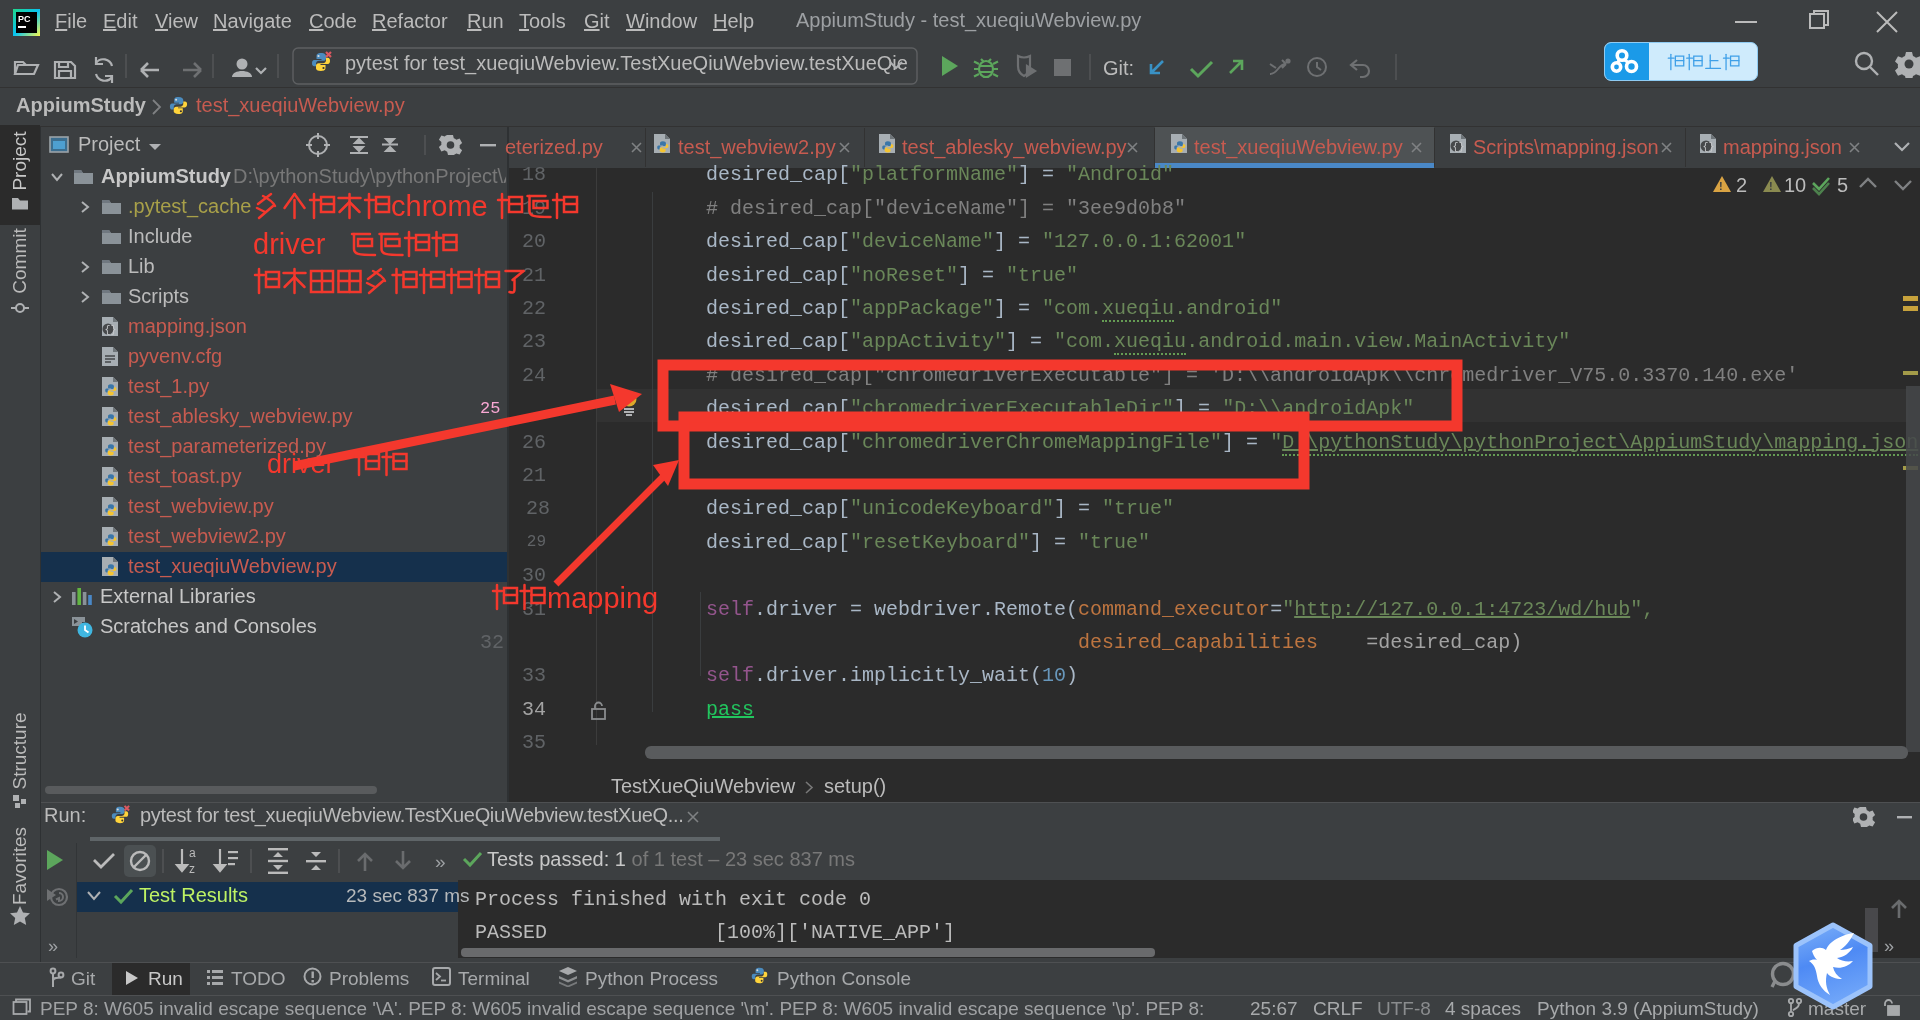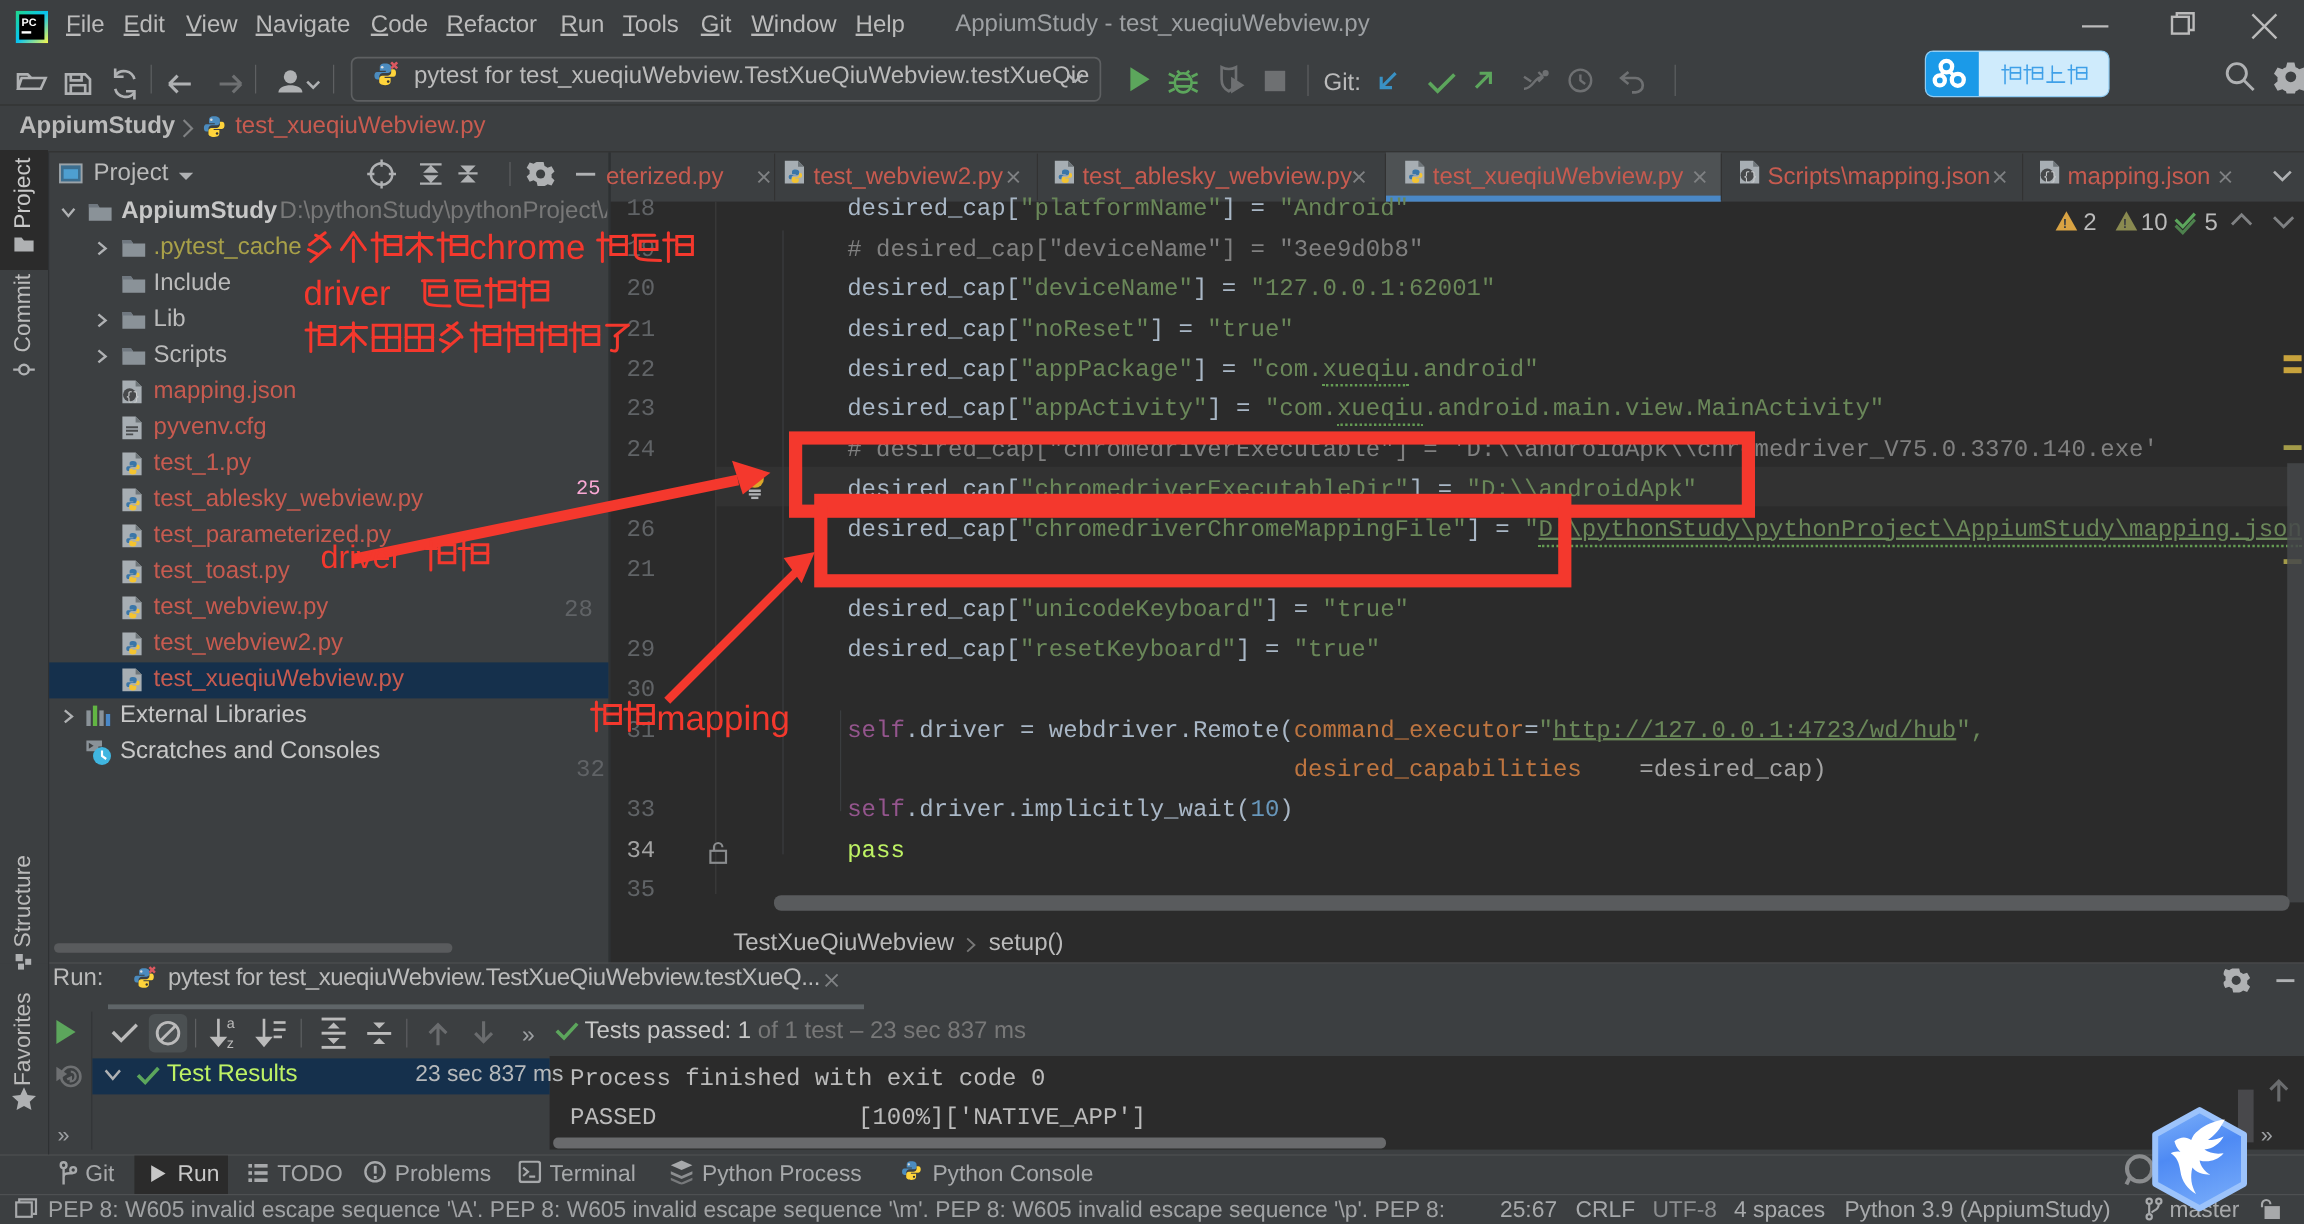--- a/index.html
+++ b/index.html
@@ -420,33 +420,33 @@
 <div class="a mono" style="left:610px;top:291.9px;font-size:20px;line-height:33.4px;white-space:pre"><span style="color:#A9B7C6;">        desired_cap[</span><span style="color:#6A8759;">"appPackage"</span><span style="color:#A9B7C6;">] = </span><span style="color:#6A8759;">"com.</span><span style="color:#6A8759;border-bottom:2px dotted #659b54;">xueqiu</span><span style="color:#6A8759;">.android"</span></div>
 <div class="a mono" style="left:480px;top:325.3px;width:66px;text-align:right;color:#606366;font-size:20px;line-height:33.4px">23</div>
 <div class="a mono" style="left:610px;top:325.3px;font-size:20px;line-height:33.4px;white-space:pre"><span style="color:#A9B7C6;">        desired_cap[</span><span style="color:#6A8759;">"appActivity"</span><span style="color:#A9B7C6;">] = </span><span style="color:#6A8759;">"com.</span><span style="color:#6A8759;border-bottom:2px dotted #659b54;">xueqiu</span><span style="color:#6A8759;">.android.main.view.MainActivity"</span></div>
 <div class="a mono" style="left:480px;top:358.7px;width:66px;text-align:right;color:#606366;font-size:20px;line-height:33.4px">24</div>
 <div class="a mono" style="left:610px;top:358.7px;font-size:20px;line-height:33.4px;white-space:pre"><span style="color:#808080;">        # desired_cap["chromedriverExecutable"] = 'D:\\androidApk\\chromedriver_V75.0.3370.140.exe'</span></div>
 <div class="a mono" style="left:480px;top:392.1px;width:66px;text-align:left;color:#f9a8d4;font-size:17px;line-height:33.4px">25</div>
 <div class="a mono" style="left:610px;top:392.1px;font-size:20px;line-height:33.4px;white-space:pre"><span style="color:#A9B7C6;">        desired_cap[</span><span style="color:#6A8759;">"chromedriverExecutableDir"</span><span style="color:#A9B7C6;">] = </span><span style="color:#6A8759;">"D:\\androidApk"</span></div>
 <div class="a mono" style="left:480px;top:425.5px;width:66px;text-align:right;color:#606366;font-size:20px;line-height:33.4px">26</div>
 <div class="a mono" style="left:610px;top:425.5px;font-size:20px;line-height:33.4px;white-space:pre"><span style="color:#A9B7C6;">        desired_cap[</span><span style="color:#6A8759;">"chromedriverChromeMappingFile"</span><span style="color:#A9B7C6;">] = </span><span style="color:#6A8759;">"</span><span style="color:#6A8759;text-decoration:underline;border-bottom:2px dotted #659b54;">D:\pythonStudy\pythonProject\AppiumStudy\mapping.json</span><span style="color:#6A8759;">"</span></div>
 <div class="a mono" style="left:480px;top:458.9px;width:66px;text-align:right;color:#606366;font-size:20px;line-height:33.4px">21</div>
-<div class="a mono" style="left:470px;top:492.3px;width:66px;color:#606366;font-size:20px;line-height:33.4px">28</div>
+<div class="a mono" style="left:484px;top:492.3px;width:66px;text-align:right;color:#606366;font-size:20px;line-height:33.4px">28</div>
 <div class="a mono" style="left:610px;top:492.3px;font-size:20px;line-height:33.4px;white-space:pre"><span style="color:#A9B7C6;">        desired_cap[</span><span style="color:#6A8759;">"unicodeKeyboard"</span><span style="color:#A9B7C6;">] = </span><span style="color:#6A8759;">"true"</span></div>
-<div class="a mono" style="left:480px;top:525.7px;width:66px;text-align:right;color:#606366;font-size:20px;line-height:33.4px">29</div>
+<div class="a mono" style="left:480px;top:525.7px;width:66px;text-align:right;color:#606366;font-size:16px;line-height:33.4px">29</div>
 <div class="a mono" style="left:610px;top:525.7px;font-size:20px;line-height:33.4px;white-space:pre"><span style="color:#A9B7C6;">        desired_cap[</span><span style="color:#6A8759;">"resetKeyboard"</span><span style="color:#A9B7C6;">] = </span><span style="color:#6A8759;">"true"</span></div>
 <div class="a mono" style="left:480px;top:559.1px;width:66px;text-align:right;color:#606366;font-size:20px;line-height:33.4px">30</div>
 <div class="a mono" style="left:480px;top:592.5px;width:66px;text-align:right;color:#606366;font-size:20px;line-height:33.4px">31</div>
 <div class="a mono" style="left:610px;top:592.5px;font-size:20px;line-height:33.4px;white-space:pre"><span style="color:#A9B7C6;">        </span><span style="color:#94558D;">self</span><span style="color:#A9B7C6;">.driver = webdriver.Remote(</span><span style="color:#BE7540;">command_executor</span><span style="color:#A9B7C6;">=</span><span style="color:#6A8759;">"</span><span style="color:#6A8759;text-decoration:underline;">http://127.0.0.1:4723/wd/hub</span><span style="color:#6A8759;">",</span></div>
 <div class="a mono" style="left:480px;top:625.9px;width:66px;text-align:left;color:#606366;font-size:20px;line-height:33.4px">32</div>
 <div class="a mono" style="left:610px;top:625.9px;font-size:20px;line-height:33.4px;white-space:pre"><span style="color:#A9B7C6;">                                       </span><span style="color:#BE7540;">desired_capabilities</span><span style="color:#a3a3a3;margin-left:48px;">=desired_cap)</span></div>
 <div class="a mono" style="left:480px;top:659.3px;width:66px;text-align:right;color:#606366;font-size:20px;line-height:33.4px">33</div>
 <div class="a mono" style="left:610px;top:659.3px;font-size:20px;line-height:33.4px;white-space:pre"><span style="color:#A9B7C6;">        </span><span style="color:#94558D;">self</span><span style="color:#A9B7C6;">.driver.implicitly_wait(</span><span style="color:#6897BB;">10</span><span style="color:#A9B7C6;">)</span></div>
 <div class="a mono" style="left:480px;top:692.7px;width:66px;text-align:right;color:#a3a3a3;font-size:20px;line-height:33.4px">34</div>
-<div class="a mono" style="left:610px;top:692.7px;font-size:20px;line-height:33.4px;white-space:pre"><span style="color:#A9B7C6;">        </span><span style="color:#bef264;">pass</span></div>
+<div class="a mono" style="left:610px;top:692.7px;font-size:20px;line-height:33.4px;white-space:pre"><span style="color:#A9B7C6;">        </span><span style="color:#22c55e;text-decoration:underline;">pass</span></div>
 <div class="a mono" style="left:480px;top:726.1px;width:66px;text-align:right;color:#606366;font-size:20px;line-height:33.4px">35</div>
 <svg class="a" style="left:617px;top:390px" width="24" height="26" viewBox="0 0 24 26">
 <circle cx="12" cy="9" r="7.5" fill="#DBA82A"></circle>
 <g stroke="#B0B2B4" stroke-width="2">
       <line x1="7" y1="19" x2="17" y2="19"></line>
       <line x1="7" y1="22" x2="17" y2="22"></line>
       <line x1="9" y1="25" x2="15" y2="25"></line>
     </g>
   </svg>
 <svg class="a" style="left:589px;top:700px" width="20" height="22" viewBox="0 0 20 22">

